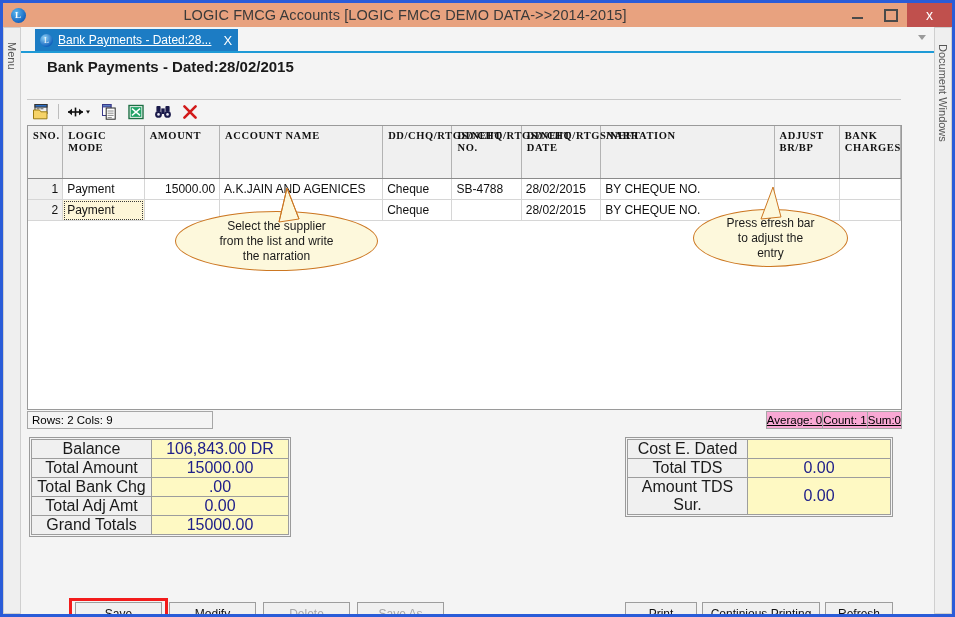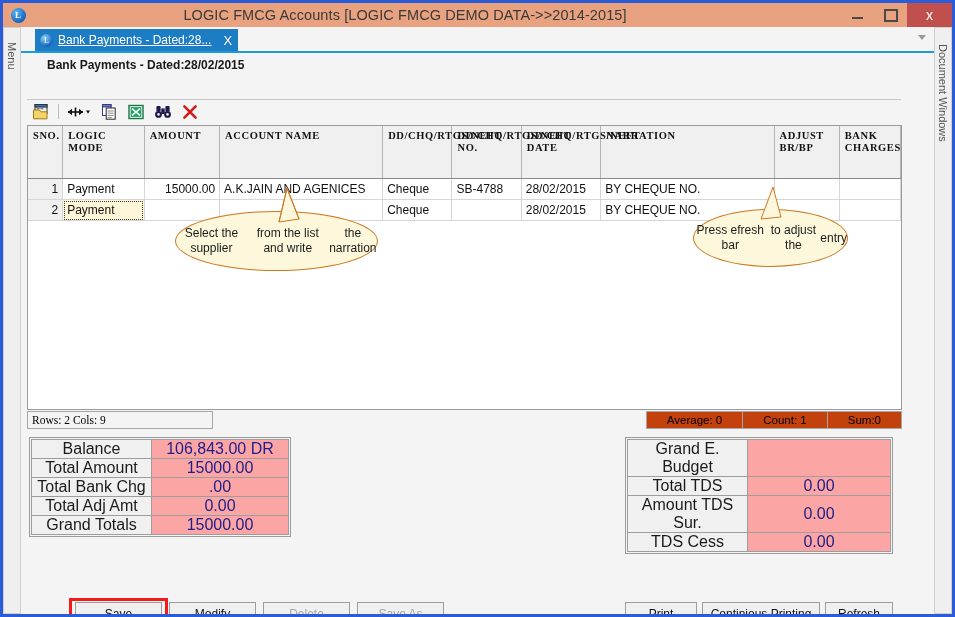--- a/index.html
+++ b/index.html
@@ -145,21 +145,21 @@
     right: 8px; top: 8px;
     width: 0; height: 0;
     border-left: 4px solid transparent;
     border-right: 4px solid transparent;
     border-top: 5px solid #9a9a9a;
   }
 
   
   .form-header {
     padding: 5px 0 3px 26px;
-    font-size: 12px;
+    font-size: 15px;
     font-weight: bold;
     color: #1a1a1a;
   }
 
   .panel {
     position: absolute;
     left: 4px; top: 48px;
     width: 905px;
     height: 535px;
     background: #f4f4f4;
@@ -243,30 +243,30 @@
     display: flex;
     align-items: stretch;
   }
   .gs-left {
     width: 186px;
     border: 1px solid #a6a6a6;
     background: #f4f4f4;
     display: flex; align-items: center;
     padding-left: 4px;
     box-sizing: border-box;
-    font-family: Liberation Serif, serif;
   }
   .gs-spacer { flex: 1; }
   .gs-cell {
     border: 1px solid #a6a6a6;
-    background: #c2410c;
+    background: #f9a8d4;
     display: flex; align-items: center;
-    padding: 0 20px;
+    padding: 0 0;
     box-sizing: border-box;
     margin-left: -1px;
+    text-decoration: underline;
   }
 
   
   .totals {
     position: absolute;
     border: 1px solid #9a9a9a;
     box-sizing: border-box;
     background: #f4f4f4;
     padding: 1px;
   }
@@ -275,21 +275,21 @@
   .totals table { border-collapse: collapse; width: 100%; table-layout: fixed; }
   .totals td {
     border: 1px solid #9d9d9d;
     height: 18px;
     font-size: 16px;
     padding: 0 5px;
     box-sizing: border-box;
   }
   .totals td.lbl { background: #f0f0f0; text-align: center; color: #1a1a1a; width: 120px; }
   .totals.right td.lbl { width: 120px; }
-  .totals td.val { background: #fca5a5; text-align: center; color: #20208a; }
+  .totals td.val { background: #fef9c3; text-align: center; color: #20208a; }
 
   
   .btn {
     background: #f0f0f0;
     border: 1px solid #9d9d9d;
     font-family: "Liberation Sans", sans-serif;
     font-size: 12px;
     color: #111;
     height: 23px;
     display: inline-flex;
@@ -328,21 +328,21 @@
 
   
   .callout { position: absolute; }
   .callout .bubble {
     width: 100%;
     height: 100%;
     border: 1px solid #cc7722;
     border-radius: 50%;
     background: #fdf8dc;
     display: flex;
-    flex-direction: row;
+    flex-direction: column;
     align-items: center;
     justify-content: center;
     font-size: 12px;
     color: #1a1a1a;
     line-height: 1.25;
     text-align: center;
     box-sizing: border-box;
   }
   .callout svg { position: absolute; overflow: visible; }
 </style>
@@ -574,33 +574,29 @@
             <td class="val">15000.00</td>
           </tr>
         </tbody>
           </table>
       </div>
 
       <div class="totals right">
         <table>
           <tbody>
               <tr>
-            <td class="lbl">Grand E. Budget</td>
+            <td class="lbl">Cost E. Dated</td>
             <td class="val"></td>
           </tr>
           <tr>
             <td class="lbl">Total TDS</td>
             <td class="val">0.00</td>
           </tr>
           <tr>
             <td class="lbl">Amount TDS Sur.</td>
-            <td class="val">0.00</td>
-          </tr>
-          <tr>
-            <td class="lbl">TDS Cess</td>
             <td class="val">0.00</td>
           </tr>
         </tbody>
           </table>
       </div>
 
       <div class="save-hl"></div>
 
       <div class="btnrow" style="left:50px; top:527px;"><span class="btn" style="width:87px">
             <u>S</u>

